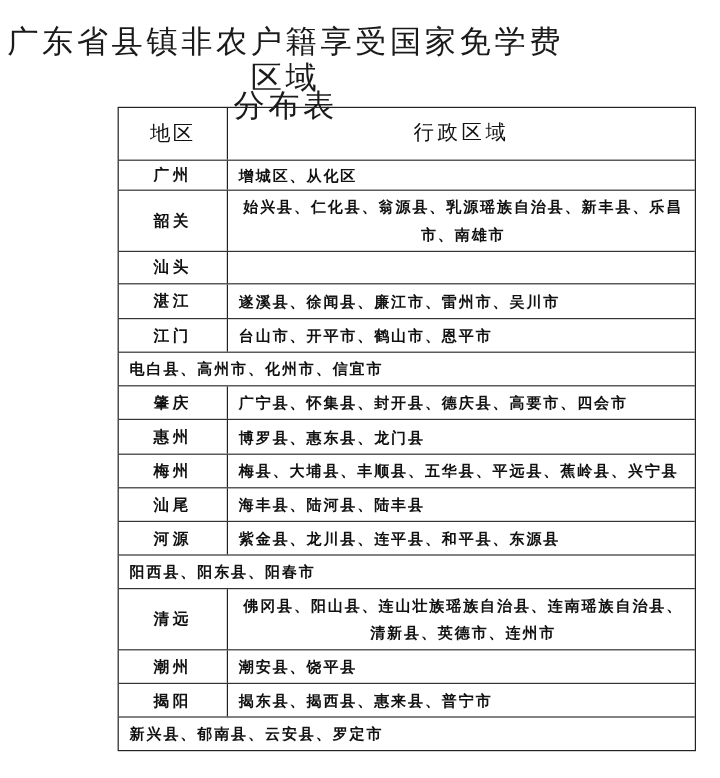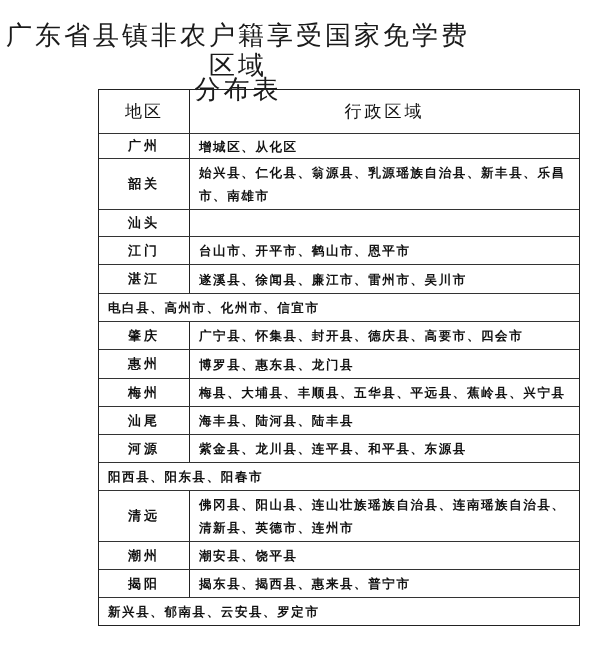--- a/index.html
+++ b/index.html
@@ -61,20 +61,21 @@
       flex: 1 1 auto;
       display: flex;
       align-items: center;
       padding: 0 6px 0 9px;
       font-family: "DejaVu Sans", "Liberation Sans", sans-serif;
       font-weight: bold;
       font-size: 12.5px;
       letter-spacing: 1.6px;
       line-height: 23px;
       box-sizing: border-box;
+      text-align: center;
     }
     .header-row .cell-region {
       font-family: "DejaVu Serif", "Liberation Serif", serif;
       font-weight: normal;
       font-size: 17px;
       letter-spacing: 2px;
     }
     .header-row .cell-areas {
       justify-content: center;
       font-family: "DejaVu Serif", "Liberation Serif", serif;
@@ -105,27 +106,27 @@
     <div class="cell-region">广州</div>
     <div class="cell-areas">增城区、从化区</div>
   </div>
   <div class="row h-2">
     <div class="cell-region">韶关</div>
     <div class="cell-areas">始兴县、仁化县、翁源县、乳源瑶族自治县、新丰县、乐昌市、南雄市</div>
   </div>
   <div class="row h-std" style="height:27px">
     <div class="cell-region">汕头</div>
   </div>
+  <div class="row h-std" style="height:29px">
+    <div class="cell-region">湛江</div>
+    <div class="cell-areas">遂溪县、徐闻县、廉江市、雷州市、吴川市</div>
+  </div>
   <div class="row h-std">
     <div class="cell-region">江门</div>
     <div class="cell-areas">台山市、开平市、鹤山市、恩平市</div>
-  </div>
-  <div class="row h-std" style="height:29px">
-    <div class="cell-region">湛江</div>
-    <div class="cell-areas">遂溪县、徐闻县、廉江市、雷州市、吴川市</div>
   </div>
   <div class="row h-std">
     <div class="cell-areas">电白县、高州市、化州市、信宜市</div>
   </div>
   <div class="row h-std">
     <div class="cell-region">肇庆</div>
     <div class="cell-areas">广宁县、怀集县、封开县、德庆县、高要市、四会市</div>
   </div>
   <div class="row h-std" style="height:29px">
     <div class="cell-region">惠州</div>

